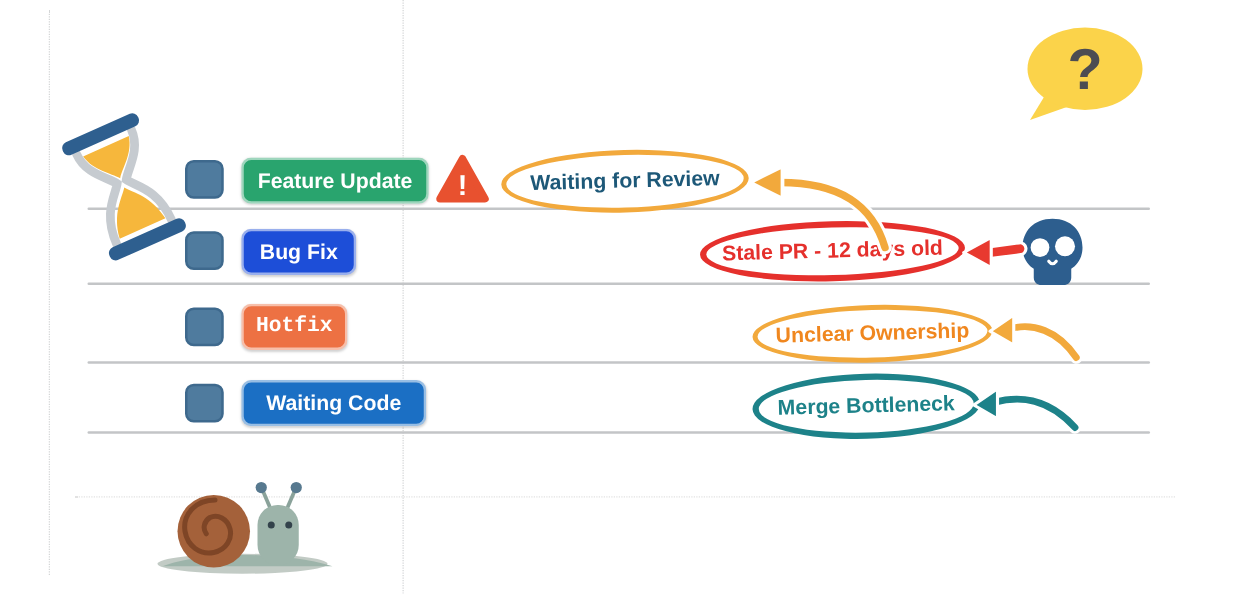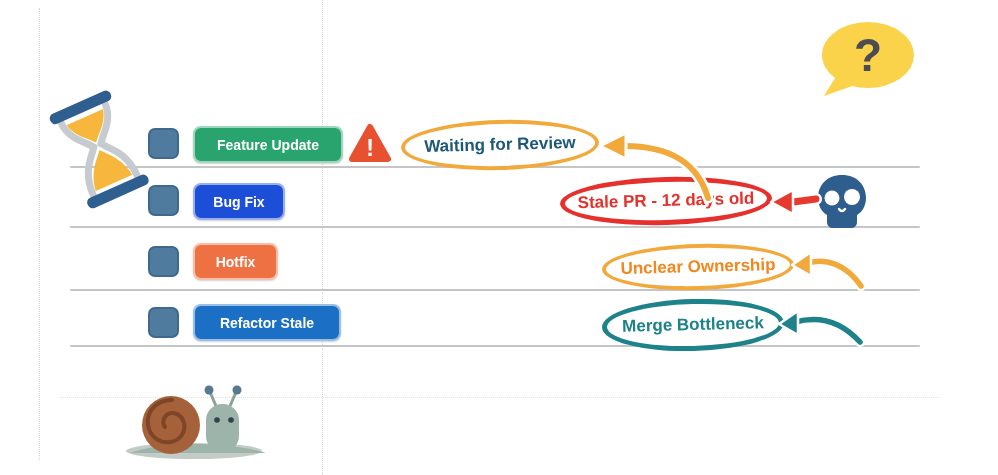--- a/index.html
+++ b/index.html
@@ -13,21 +13,21 @@
   .vline{position:absolute;width:0;border-left:1px dotted #c9cbcd;opacity:.8;z-index:1;}
   
   .checkbox{
     position:absolute;width:31px;height:31px;border-radius:7px;
     border:2px solid #3e698d;box-sizing:border-box;z-index:2;
   }
   
   .badge{
     position:absolute;height:37px;border-radius:8px;border:2px solid rgba(255,255,255,.55);
     box-sizing:border-box;display:flex;align-items:center;justify-content:center;
-    color:#fff;font-weight:bold;font-size:14px;z-index:2;box-shadow:0 1px 2px rgba(0,0,0,.18);
+    color:#fff;font-weight:bold;font-size:17px;z-index:2;box-shadow:0 1px 2px rgba(0,0,0,.18);
   }
   
   .oval{
     position:absolute;border-radius:50%;background:#fff;box-sizing:border-box;
     display:flex;align-items:center;justify-content:center;font-weight:bold;font-size:17px;
     z-index:3;transform:rotate(-1.5deg);
   }
   .ring4{border:4px solid transparent;}
   .ring5{border:5px solid transparent;}
   .arrow-svg{position:absolute;z-index:4;overflow:visible;}
@@ -85,30 +85,30 @@
     <polygon points="24,3 24,27 2,15" fill="currentColor" stroke="#ffffff" stroke-width="2.5" stroke-linejoin="round"></polygon>
   </svg>
   <svg class="icon-svg" style="left: 814px; top: 173px; color: rgb(45, 94, 142);" width="56" height="57" viewBox="0 0 56 57">
     <path d="M 28 2 C 13 2 4 12 4 25 C 4 33 8 39 13 42 L 13 49 C 13 53 16 55 19 55 L 37 55 C 40 55 43 53 43 49 L 43 42 C 48 39 52 33 52 25 C 52 12 43 2 28 2 Z" fill="currentColor"></path>
     <circle cx="18" cy="25" r="7.5" fill="#ffffff"></circle>
     <circle cx="38" cy="24" r="8" fill="#ffffff"></circle>
     <path d="M 25 36 q 3 4 6 0" fill="none" stroke="#ffffff" stroke-width="2.5" stroke-linecap="round"></path>
   </svg>
 
   <div class="checkbox" style="left: 148px; top: 246px; background-color: rgb(79, 123, 158);"></div>
-  <div class="badge" style="left: 193px; top: 243px; width: 85px; background-color: rgb(237, 113, 67);">Hotfix</div>
+  <div class="badge" style="left: 193px; top: 243px; width: 85px; background-color: rgb(237, 113, 67); font-family: Liberation Mono, monospace;">Hotfix</div>
   <div class="oval ring4" style="left: 602px; top: 244px; width: 192px; height: 46px; border-color: rgb(242, 169, 60); color: rgb(240, 135, 31);">Unclear Ownership</div>
   <svg class="arrow-svg" style="left: 790px; top: 247px; color: rgb(242, 169, 60);" width="76" height="44" viewBox="0 0 76 44">
     <path d="M 71 39 C 56 17 36 11 18 16" fill="none" stroke="#ffffff" stroke-width="10" stroke-linecap="round"></path>
     <path d="M 71 39 C 56 17 36 11 18 16" fill="none" stroke="currentColor" stroke-width="5.5" stroke-linecap="round"></path>
     <polygon points="21,5 21,29 2,18" fill="currentColor" stroke="#ffffff" stroke-width="2.5" stroke-linejoin="round"></polygon>
   </svg>
 
   <div class="checkbox" style="left: 148px; top: 307px; background-color: rgb(79, 123, 158);"></div>
-  <div class="badge" style="left: 193px; top: 304px; width: 148px; background-color: rgb(27, 111, 196);">Refactor Stale</div>
+  <div class="badge" style="left: 193px; top: 304px; width: 148px; background-color: rgb(27, 111, 196);">Waiting Code</div>
   <div class="oval ring5" style="left: 602px; top: 299px; width: 182px; height: 52px; border-color: rgb(29, 130, 137); color: rgb(29, 130, 137);">Merge Bottleneck</div>
   <svg class="arrow-svg" style="left: 775px; top: 303px; color: rgb(29, 130, 137);" width="92" height="45" viewBox="0 0 92 45">
     <path d="M 85 39 C 64 16 42 13 20 19" fill="none" stroke="#ffffff" stroke-width="10" stroke-linecap="round"></path>
     <path d="M 85 39 C 64 16 42 13 20 19" fill="none" stroke="currentColor" stroke-width="5.5" stroke-linecap="round"></path>
     <polygon points="23,8 23,32 4,21" fill="currentColor" stroke="#ffffff" stroke-width="2.5" stroke-linejoin="round"></polygon>
   </svg>
 
   <svg class="icon-svg" style="left:118px;top:378px;" width="160" height="88" viewBox="0 0 160 88">
     <ellipse cx="76" cy="73" rx="68" ry="8" fill="#b7c2bb" opacity="0.85"></ellipse>
     <line x1="98" y1="28" x2="92" y2="14" stroke="#8aa29a" stroke-width="3"></line>

